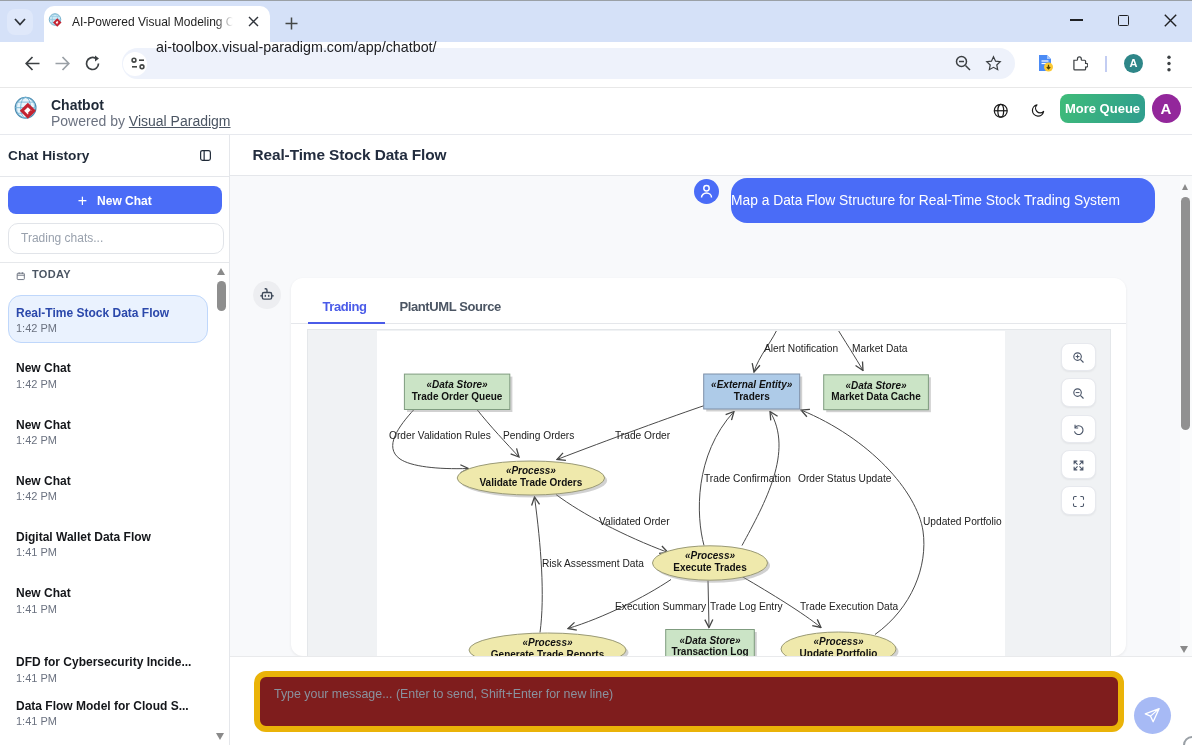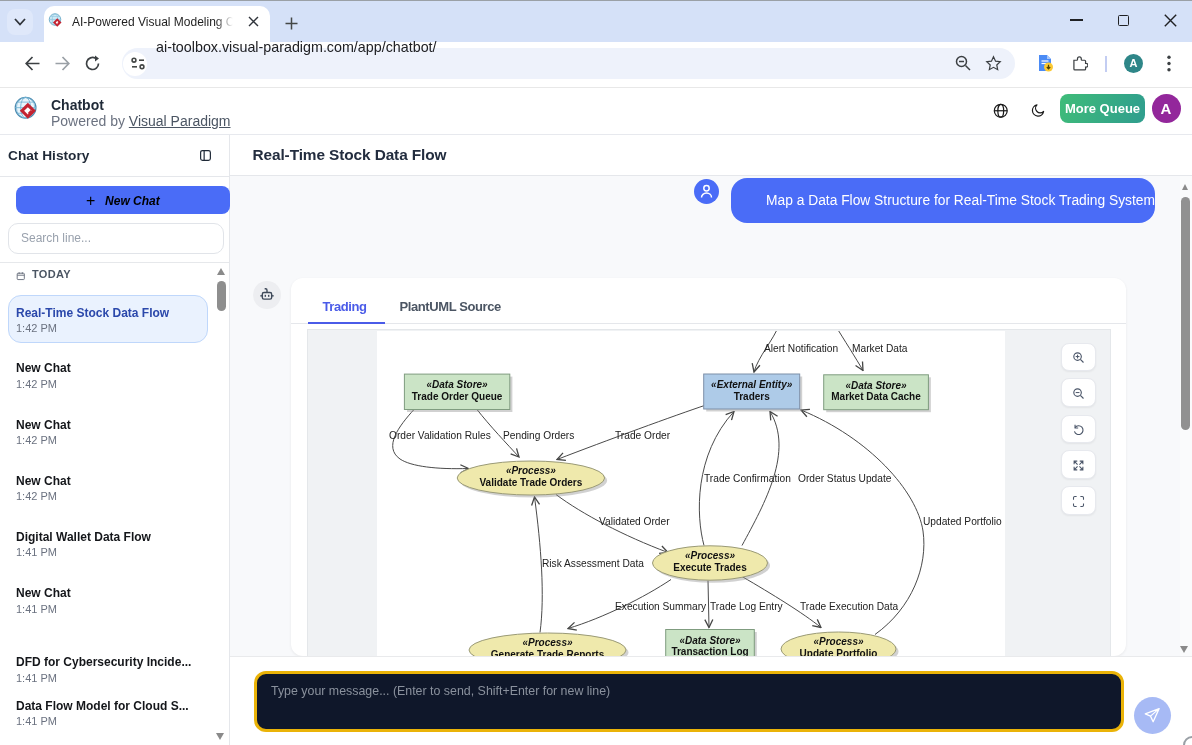--- a/index.html
+++ b/index.html
@@ -10,36 +10,36 @@
 #topline { position:absolute; left:0; top:0; width:1192px; height:1px; background:#9aa0a6; }
 #tab { position:absolute; left:44px; top:6px; width:226px; height:36px; background:#fff; border-radius:10px 10px 0 0; }
 #toolbar { position:absolute; left:0; top:42px; width:1192px; height:46px; background:#fff; border-bottom:1px solid #e8e8e8; }
 #omnibox { position:absolute; left:122px; top:48px; width:893px; height:31px; background:#eef2fb; border-radius:16px; }
 #urltext { position:absolute; left:156px; top:39px; font-size:14.3px; color:#202124; }
 
 #appheader { position:absolute; left:0; top:88px; width:1192px; height:47px; background:#fff; border-bottom:1px solid #e7e9ee; }
 #moreapps { position:absolute; left:1060px; top:94px; width:85px; height:29px; border-radius:8px; background:linear-gradient(110deg,#3fbc79,#2f9d8e); color:#fff; font-size:13px; font-weight:bold; text-align:center; line-height:29px; }
 
 #sidebar { position:absolute; left:0; top:135px; width:230px; height:610px; background:#fff; border-right:1px solid #e5e7eb; }
-#newchat { position:absolute; left:16px; top:50.5px; width:213.5px; height:28px; background:#4a6cf7; border-radius:8px; color:#000000; text-align:center; font-size:12px; font-weight:bold; line-height:28px;font-style:italic; }
+#newchat { position:absolute; left:8px; top:50.5px; width:213.5px; height:28px; background:#4a6cf7; border-radius:8px; color:#ffffff; text-align:center; font-size:12px; font-weight:bold; line-height:28px; }
 #searchbox { position:absolute; left:8px; top:88px; width:215.5px; height:30.5px; border:1px solid #e1e4e9; border-radius:10px; background:#fff; color:#99a1ad; font-size:12px; line-height:29px; padding-left:12px; }
 .chatitem { position:absolute; left:16px; width:190px; }
 .chatitem .t { font-size:12px; font-weight:bold; color:#14161a; white-space:nowrap; line-height:14px; }
 .chatitem .tm { font-size:11px; color:#6b7280; margin-top:2.5px; }
 #selcard { position:absolute; left:8px; top:159.5px; width:200px; height:48.5px; background:#eaf2fe; border:1px solid #bfd7fb; border-radius:13px; }
 
 #titlebar { position:absolute; left:230px; top:135px; width:962px; height:41px; background:#fff; border-bottom:1px solid #e5e7eb; }
 #chatarea { position:absolute; left:230px; top:176px; width:962px; height:480px; background:#f8f9fb; }
-#bubble { position:absolute; left:731px; top:178px; width:424px; height:45px; background:#4a6cf7; border-radius:16px; color:#fff; font-size:13.8px; text-align:right; line-height:45px; }
+#bubble { position:absolute; left:731px; top:178px; width:424px; height:45px; background:#4a6cf7; border-radius:16px; color:#fff; font-size:13.8px; text-align:left; line-height:45px; }
 #botcard { position:absolute; left:291px; top:278px; width:835px; height:378px; background:#fff; border-radius:12px; box-shadow:0 1px 3px rgba(0,0,0,.07); }
 #diagwrap { position:absolute; left:16px; top:50.5px; width:804px; height:328px; background:#f0f2f4; border:1px solid #e4e7ea; border-bottom:none; }
 #diagimg { position:absolute; left:69px; top:1px; width:628px; height:327px; background:#fff; }
 
 #footer { position:absolute; left:230px; top:656px; width:962px; height:89px; background:#fff; border-top:1px solid #e9eaec; }
-#msginput { position:absolute; left:23.5px; top:13.5px; width:870px; height:61px; border:3px solid #eab308; border-radius:12px; background:#0f172a; }
+#msginput { position:absolute; left:23.5px; top:13.5px; width:870px; height:61px; border:6px solid #eab308; border-radius:12px; background:#7f1d1d; }
 #msginput span { position:absolute; left:14.5px; top:10.5px; font-size:12.4px; color:#8a919d; }
 #sendbtn { position:absolute; left:903.5px; top:39.5px; width:37px; height:37px; border-radius:50%; background:#a7baf5; }
 .sb-thumb { position:absolute; background:#919191; border-radius:5px; }
 .tri { position:absolute; width:0; height:0; }
 .zbtn { position:absolute; left:769.6px; width:35.2px; height:28.6px; background:#fff; border:1px solid #e7e9ee; border-radius:8px; box-shadow:0 1px 2px rgba(0,0,0,.06); }
 .zbtn svg { position:absolute; left:9.6px; top:6.3px; width:15px; height:15px; }
 .icon { position:absolute; }
 </style>
 </head>
 <body>
@@ -166,21 +166,21 @@
       <line x1="9.5" y1="3" x2="9.5" y2="21"></line>
     </svg>
 <svg class="abs" style="left:15.5px;top:135.5px;" width="9.5" height="10" viewBox="0 0 24 24" fill="none" stroke="#6b7280" stroke-width="2.4">
       <rect x="3" y="5" width="18" height="16" rx="2"></rect>
       <line x1="8" y1="2.5" x2="8" y2="7"></line>
       <line x1="16" y1="2.5" x2="16" y2="7"></line>
       <line x1="3" y1="10" x2="21" y2="10"></line>
     </svg>
 <div class="abs" style="left:0;top:41px;width:229px;height:1px;background:#e5e7eb;"></div>
 <div id="newchat"><span style="font-size:16px;font-weight:400;position:relative;top:1px;">+</span>&nbsp;&nbsp;&nbsp;New Chat</div>
-<div id="searchbox">Search line...</div>
+<div id="searchbox">Trading chats...</div>
 <div class="abs" style="left:0;top:127px;width:229px;height:1px;background:#e6e8eb;"></div>
 <div class="abs" style="left:32px;top:132.5px;font-size:11px;font-weight:bold;color:#4b5563;letter-spacing:0.3px;">TODAY</div>
 <div id="selcard"></div>
 <div class="abs" style="left:16px;top:170.5px;font-size:12px;font-weight:bold;color:#2b48ab;">Real-Time Stock Data Flow</div>
 <div class="abs" style="left:16px;top:186.5px;font-size:11px;color:#6b7280;">1:42 PM</div>
 <div class="chatitem" style="top:226.3px;">
       <div class="t">New Chat</div>
       <div class="tm">1:42 PM</div>
     </div>
 <div class="chatitem" style="top:282.5px;">

